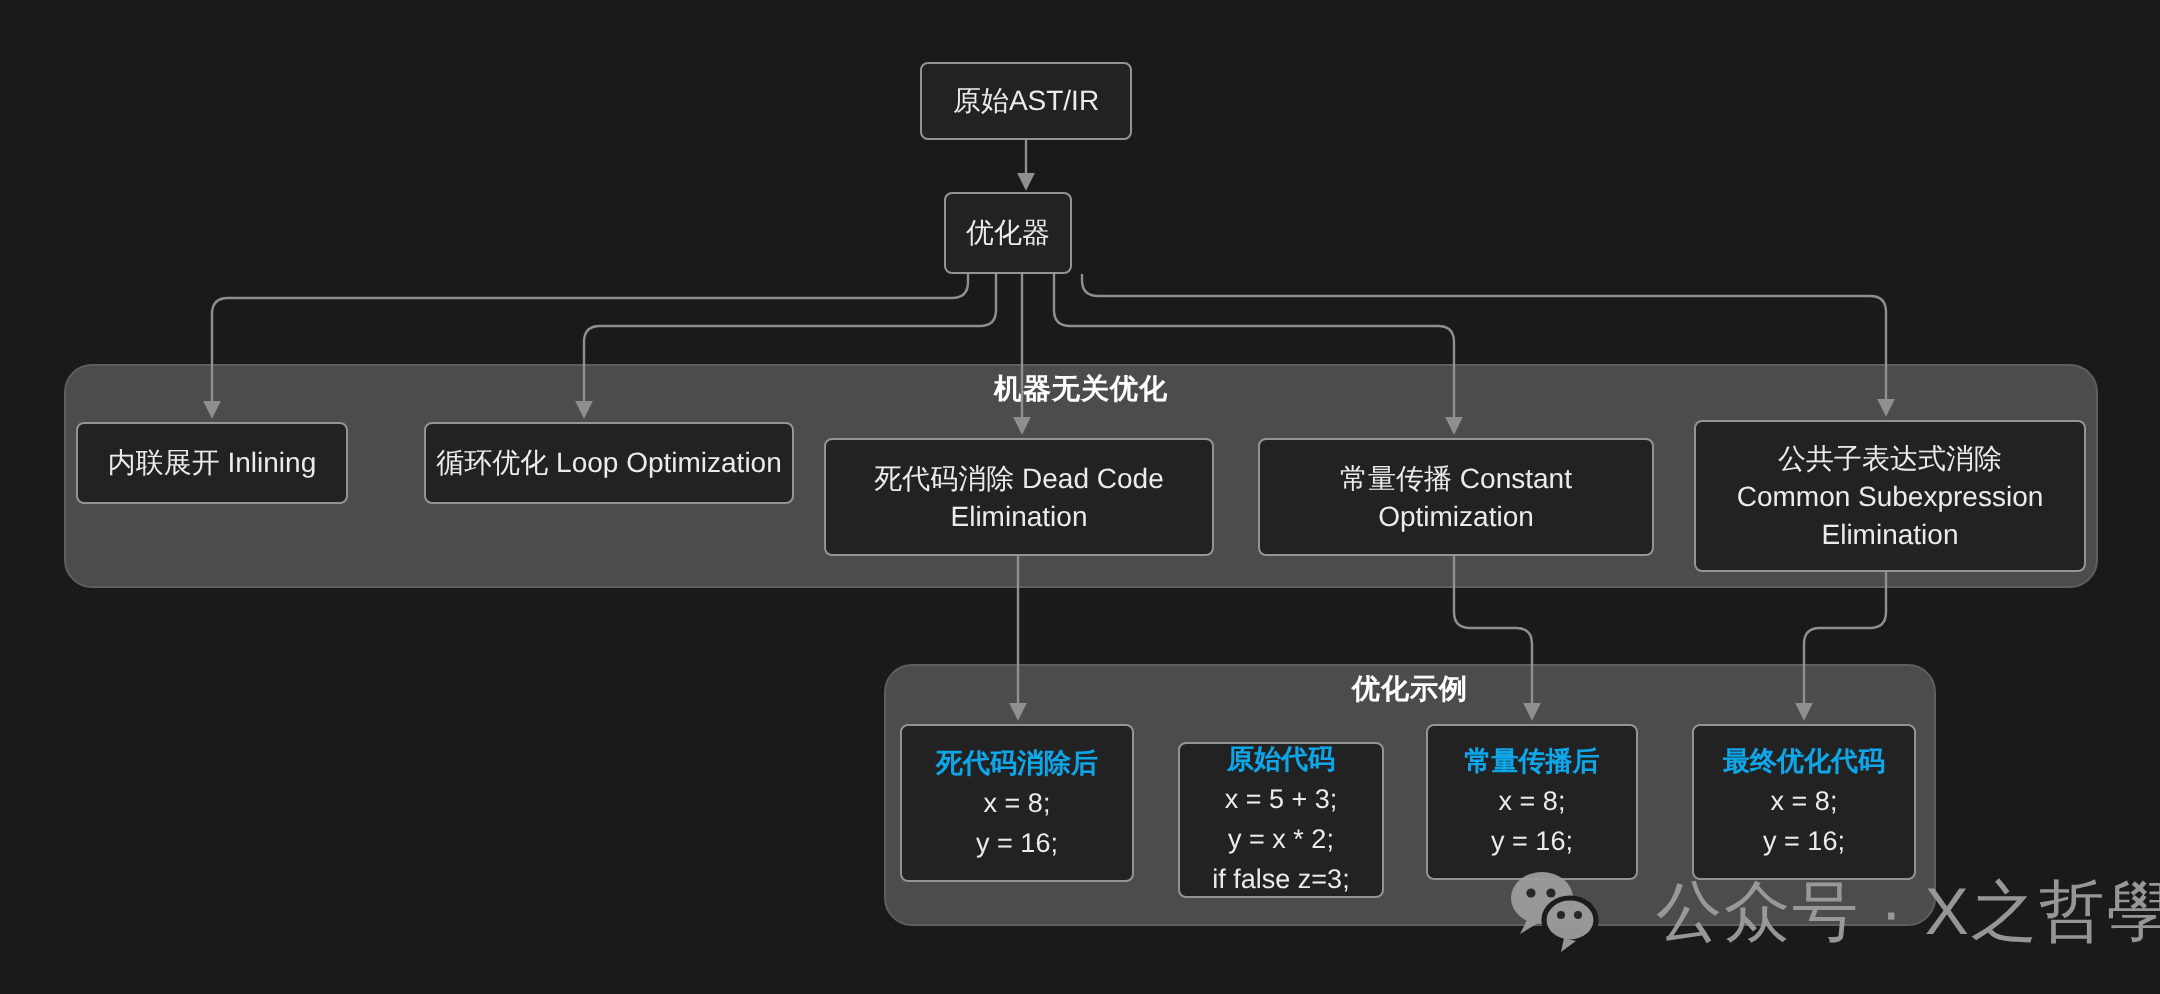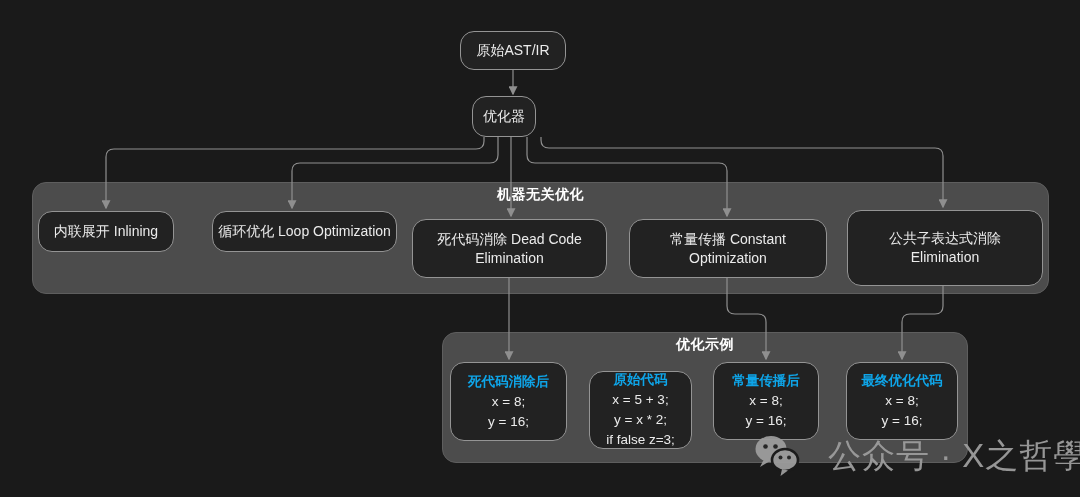--- a/index.html
+++ b/index.html
@@ -21,21 +21,21 @@
   }
   .group-title{
     text-align:center;font-size:14px;font-weight:700;color:var(--title-text);
     padding-top:3px;letter-spacing:.5px;
   }
   svg.edges{position:absolute;left:0;top:0;z-index:2;pointer-events:none;}
   svg.edges path.edge{fill:none;stroke:var(--edge);stroke-width:1.2;}
   svg.edges marker path{fill:var(--edge);stroke:none;}
   .node{
     position:absolute;background:var(--node-fill);
-    border:1px solid var(--node-border);border-radius:14px;z-index:3;
+    border:1px solid var(--node-border);border-radius:4px;z-index:3;
     display:flex;flex-direction:column;align-items:center;justify-content:center;
     text-align:center;font-size:14px;line-height:19px;padding:2px 6px;
   }
   .node .line{white-space:nowrap;}
   .node.example{font-size:13.5px;line-height:20px;}
   .node.example .line:first-child{font-weight:700;color:#0ea5e9;}
   .watermark{
     position:absolute;left:754px;top:430px;height:52px;z-index:5;
     display:flex;align-items:center;gap:26px;color:var(--watermark);
   }
@@ -91,20 +91,21 @@
   <div class="node" style="left:412px;top:219px;width:195px;height:59px">
       <div class="line">死代码消除 Dead Code</div>
       <div class="line">Elimination</div>
     </div>
   <div class="node" style="left:629px;top:219px;width:198px;height:59px">
       <div class="line">常量传播 Constant</div>
       <div class="line">Optimization</div>
     </div>
   <div class="node" style="left:847px;top:210px;width:196px;height:76px">
       <div class="line">公共子表达式消除</div>
+      <div class="line">Common Subexpression</div>
       <div class="line">Elimination</div>
     </div>
 
   <div class="node example" style="left:450px;top:362px;width:117px;height:79px">
       <div class="line">死代码消除后</div>
       <div class="line">x = 8;</div>
       <div class="line">y = 16;</div>
     </div>
   <div class="node example" style="left:589px;top:371px;width:103px;height:78px">
       <div class="line">原始代码</div>

